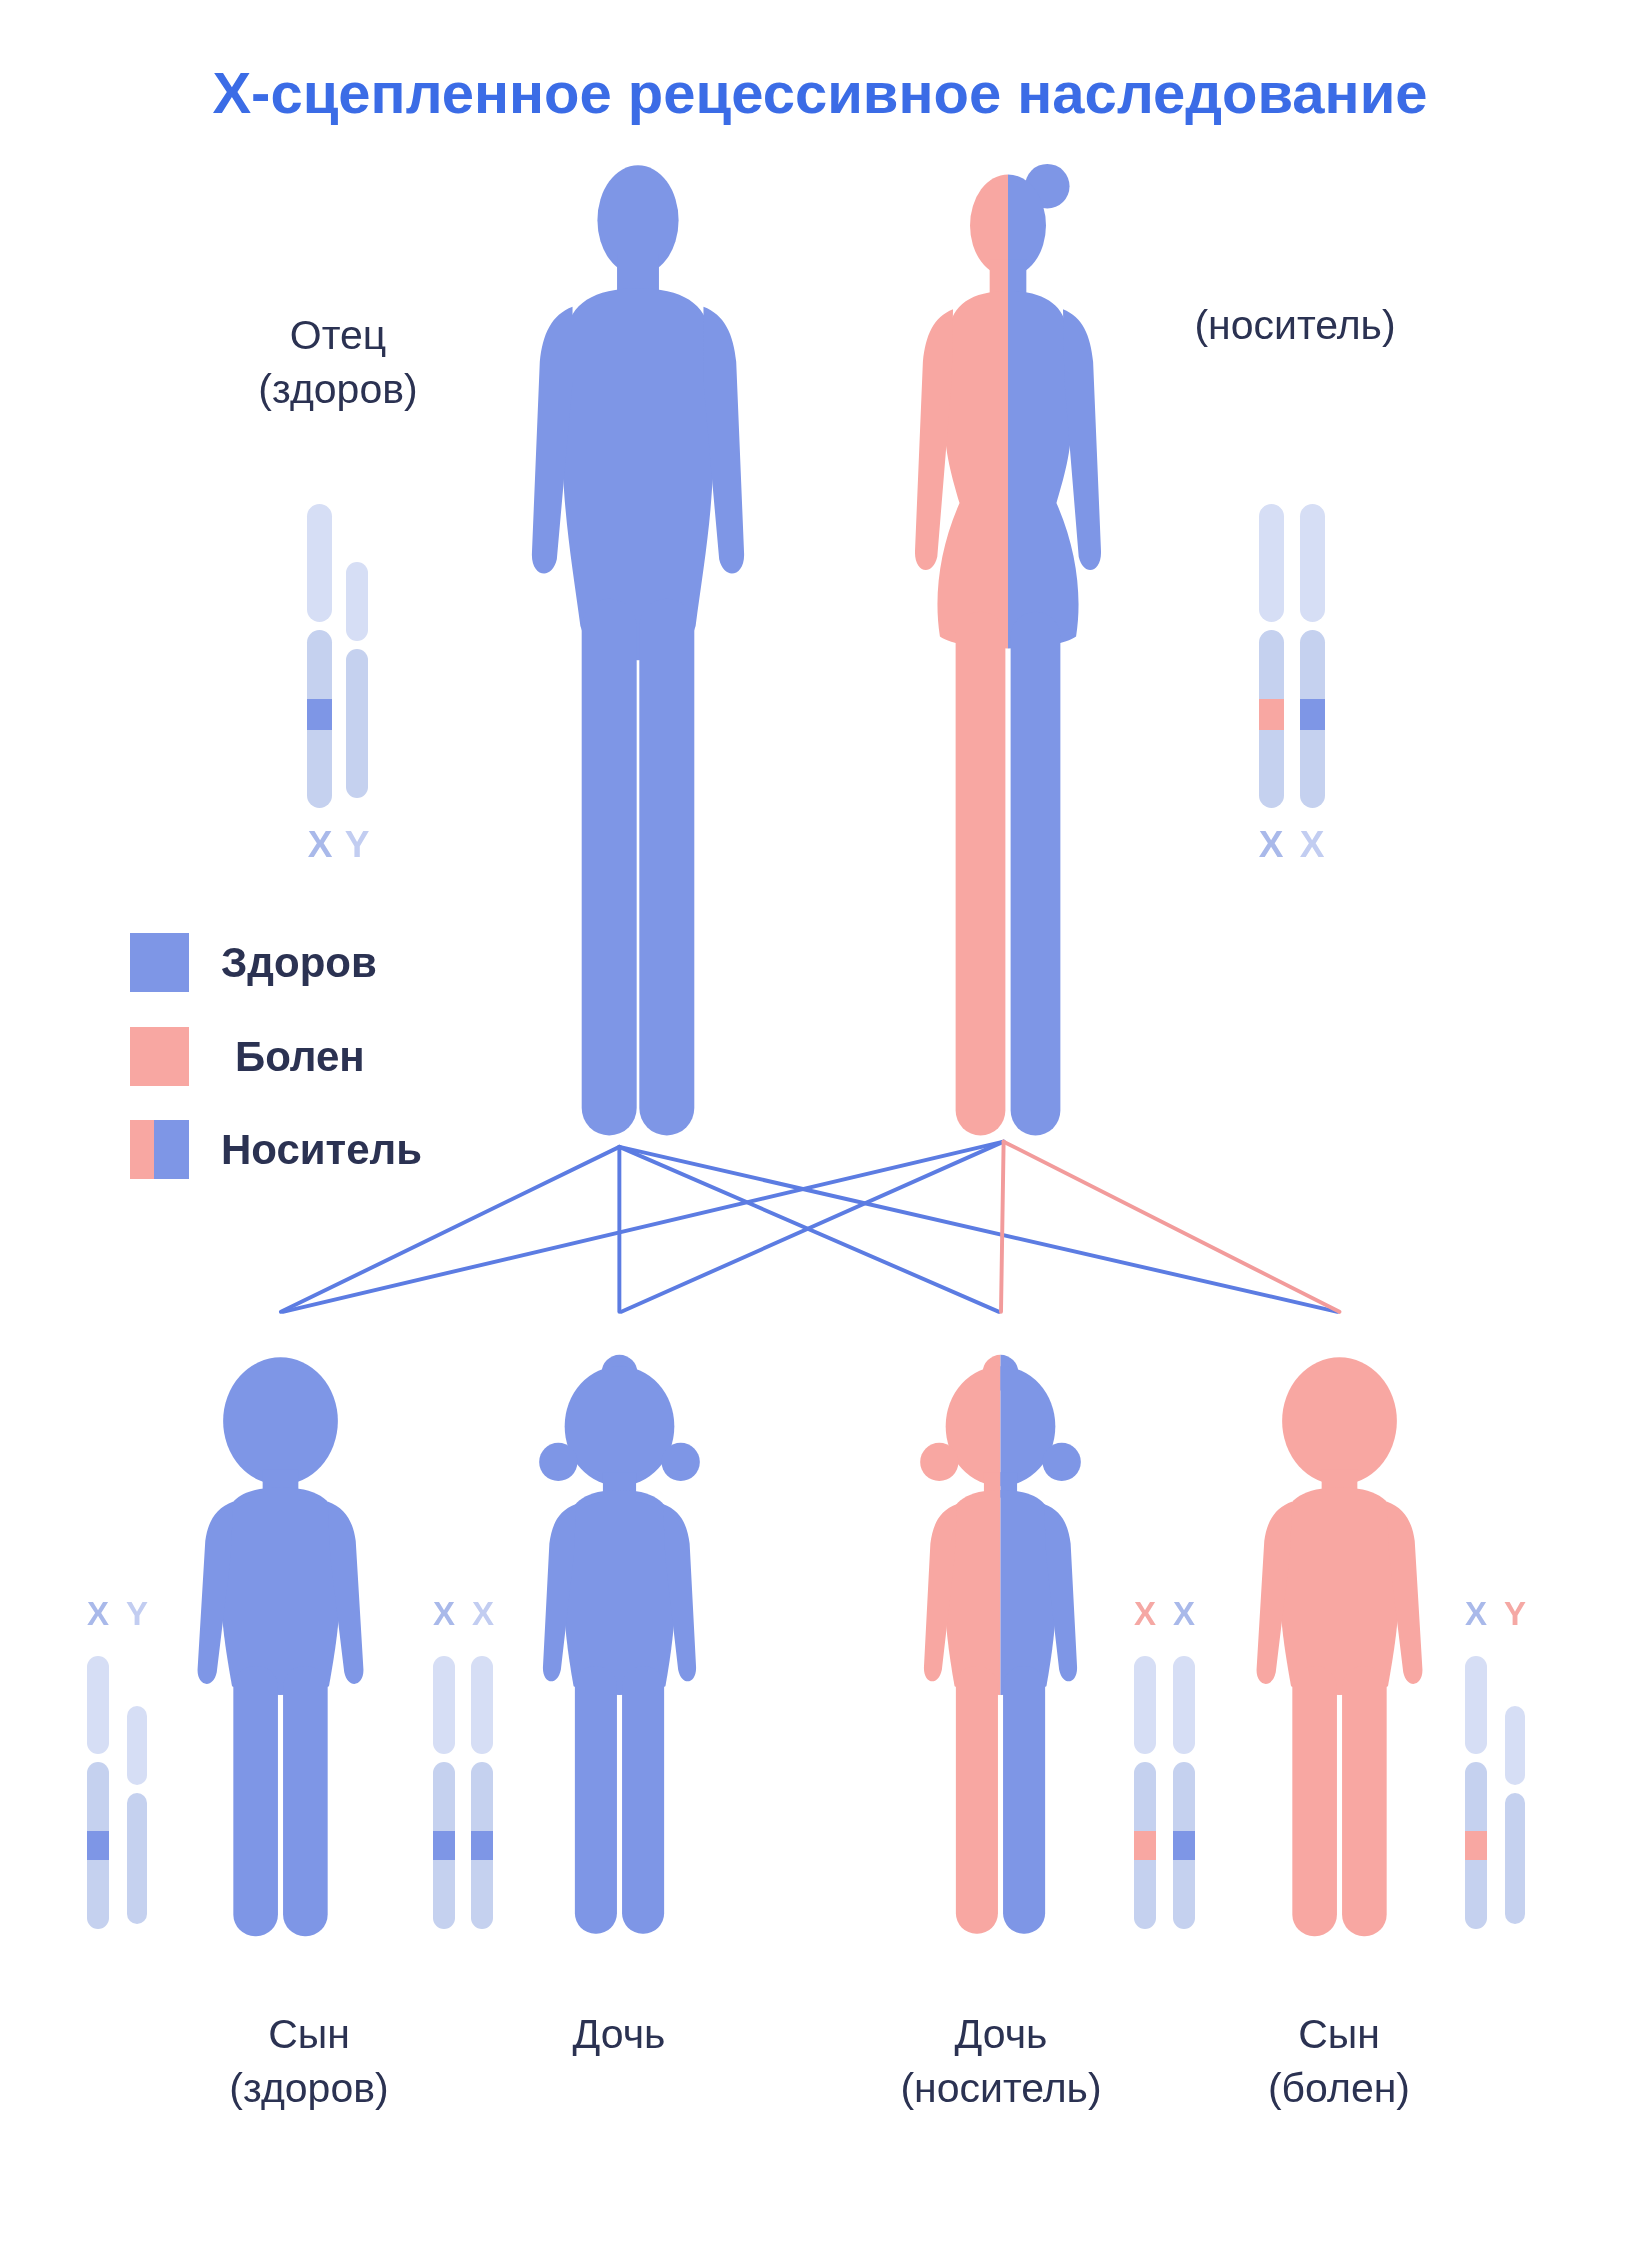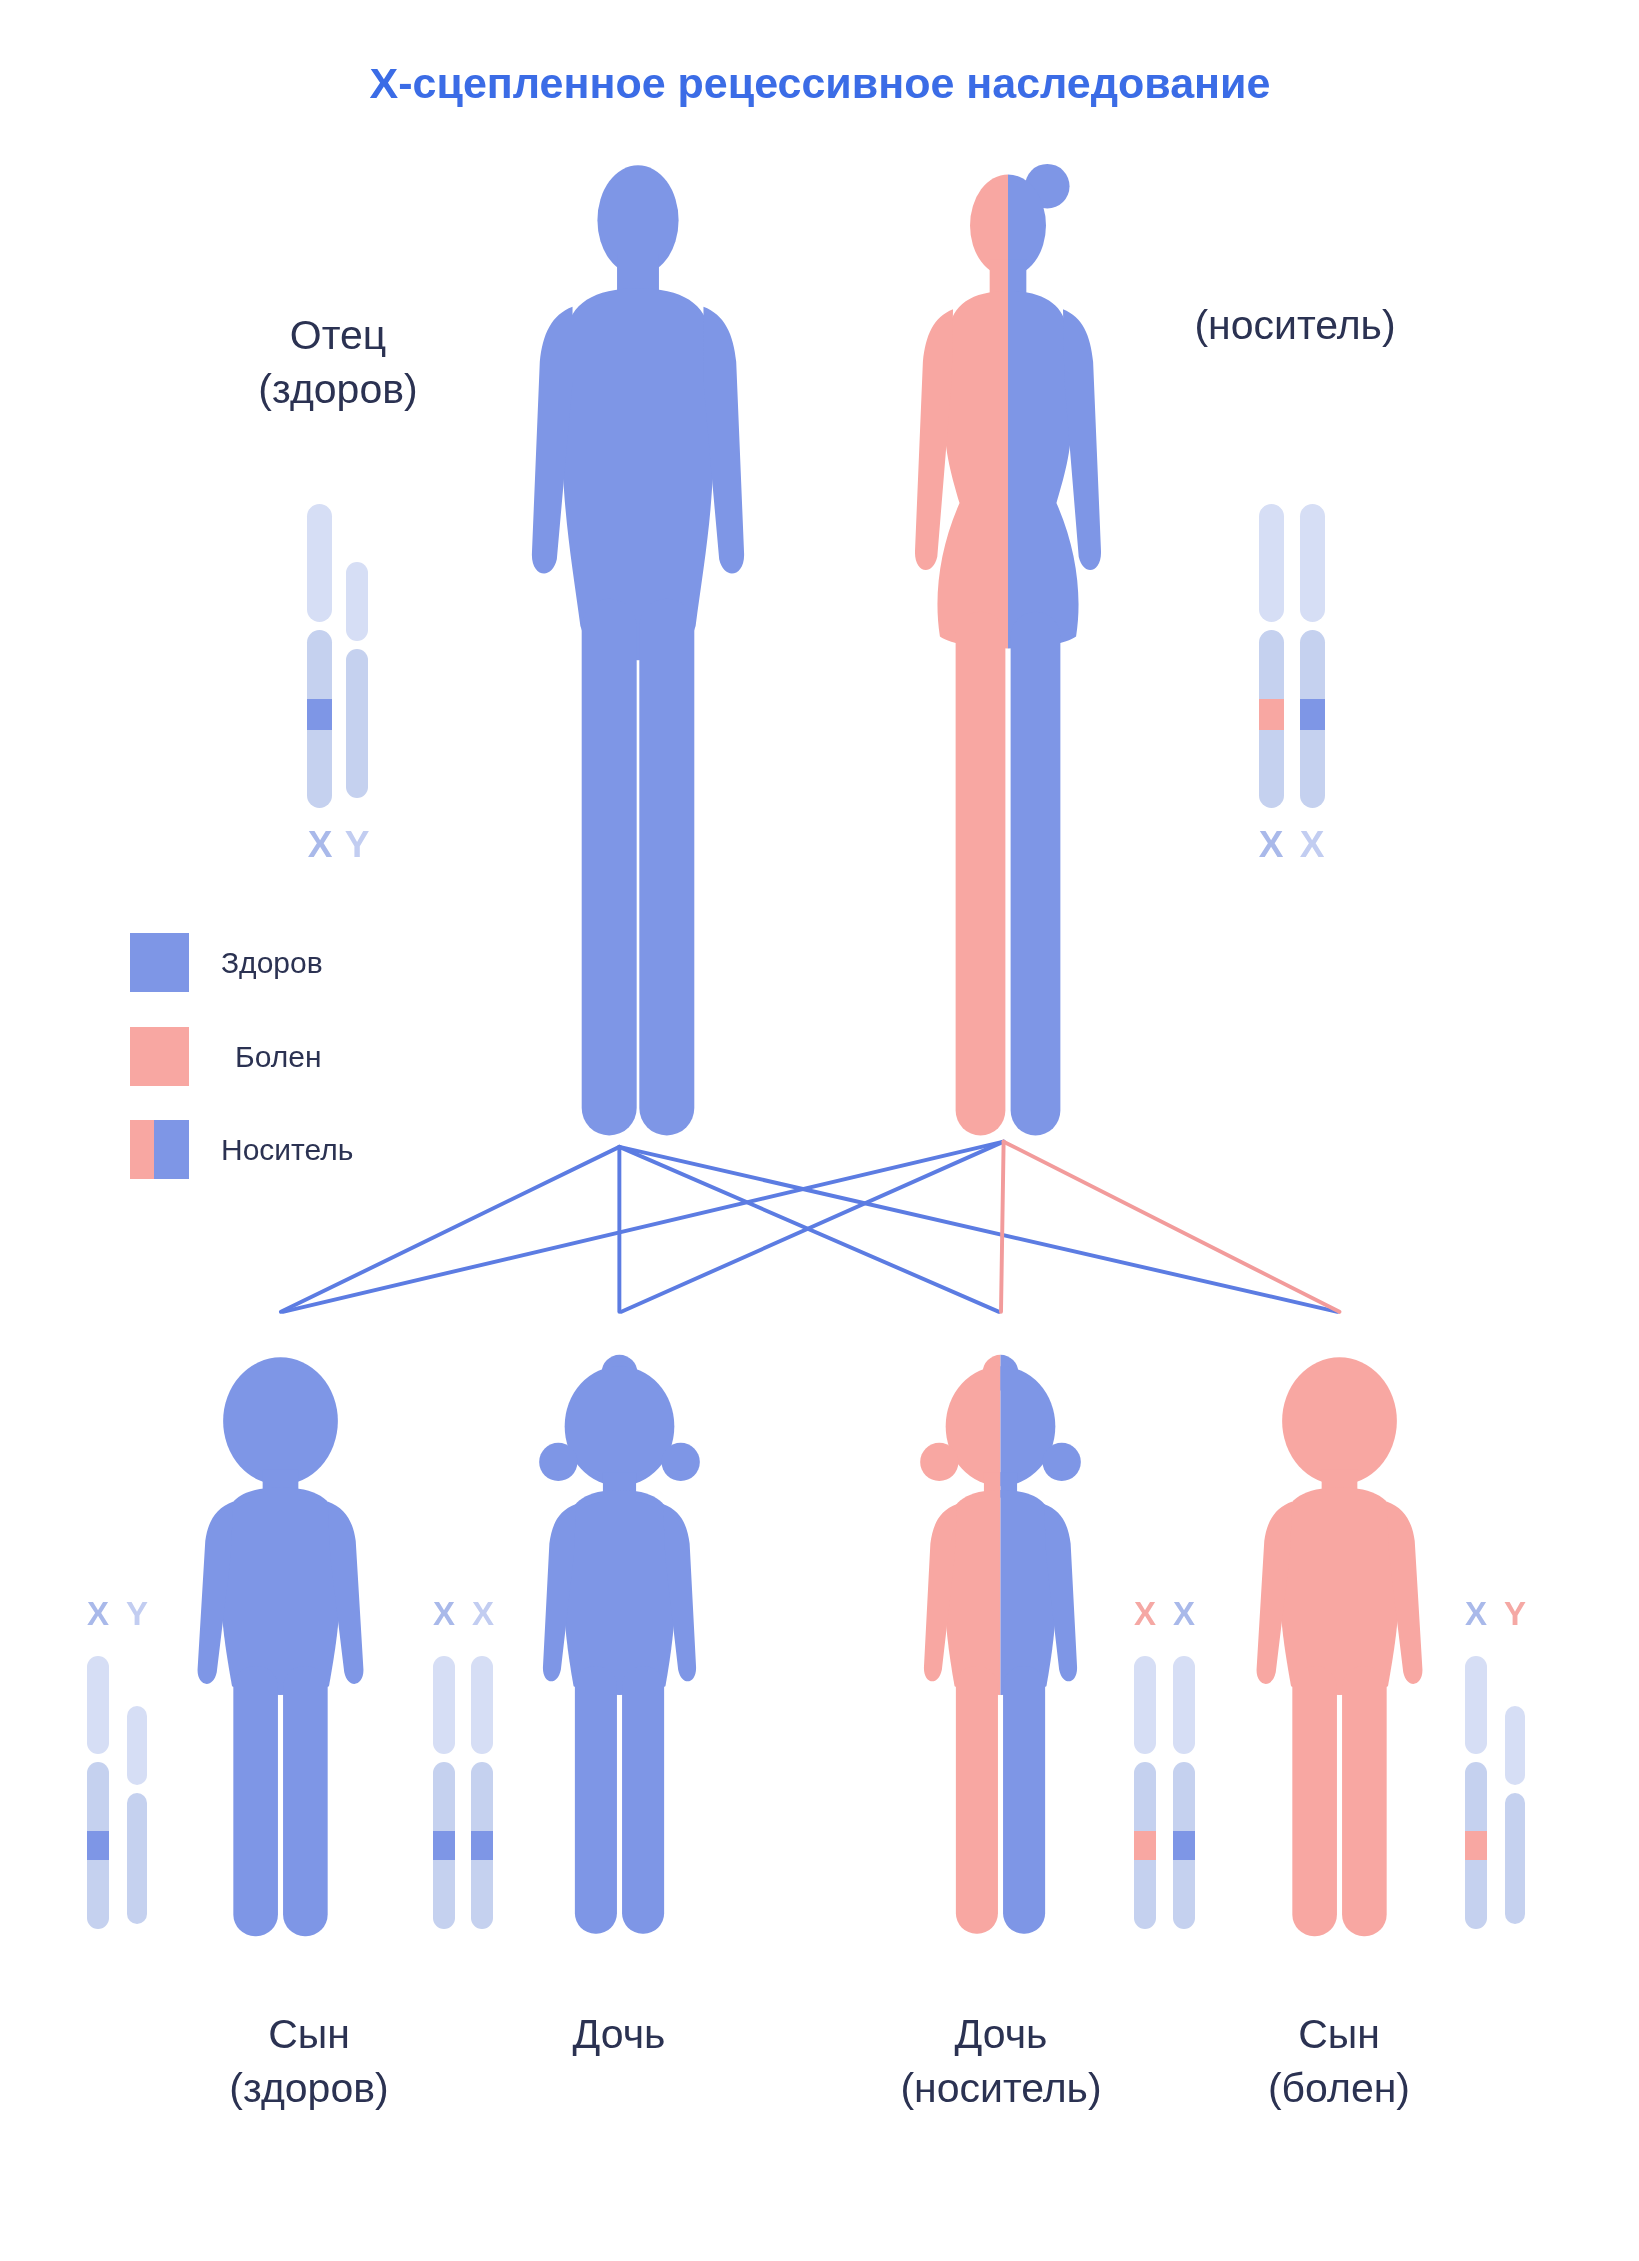--- a/index.html
+++ b/index.html
@@ -4,21 +4,21 @@
 <style>
   html,body { margin:0; padding:0; background:#ffffff; }
   .canvas {
     position:relative; width:1640px; height:2261px; background:#ffffff;
     font-family:"Liberation Sans", sans-serif; overflow:hidden;
   }
   .abs { position:absolute; }
 
   .title {
     position:absolute; top:59px; left:0; width:100%; text-align:center;
-    font-size:43px; font-weight:700; color:var(--accent,#3B6CE6); margin:0;
+    font-size:58px; font-weight:700; color:var(--accent,#3B6CE6); margin:0;
   }
 
   .plabel, .clabel {
     position:absolute; width:340px; text-align:center;
     font-size:41px; line-height:54px; color:var(--label,#2B3252); font-weight:400;
   }
 
   
   .chrom { position:absolute; }
   .arm { width:100%; border-radius:654px; position:relative; overflow:hidden; }
@@ -34,21 +34,21 @@
   }
   .letter.parent { font-size:37px; }
   .letter.child  { font-size:33px; }
   .letter.lt   { color:var(--letter-light,#C2CDF1); }
   .letter.pink { color:var(--letter-pink,#F5A8A4); }
 
   
   .lg-sq { position:absolute; width:59px; height:59px; }
   .lg-label {
     position:absolute; height:59px; display:flex; align-items:center;
-    font-size:30px; color:var(--label,#2B3252);
+    font-size:42px; color:var(--label,#2B3252);font-weight:bold;
   }
 
   
   .fill-healthy { fill:var(--healthy,#7E96E6); }
   .fill-sick    { fill:var(--sick,#F8A7A2); }
 
   
   .lines line { stroke-width:6; stroke-linecap:round; fill:none; }
   .stroke-blue { stroke:var(--line-blue,#5C7CE2); }
   .stroke-pink { stroke:var(--line-pink,#F29B9B); }

